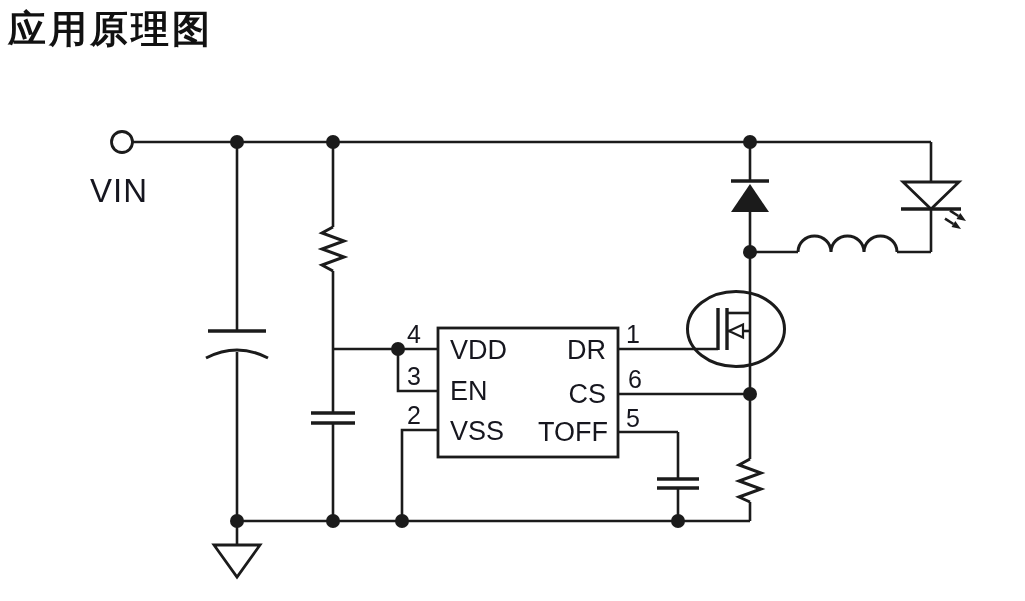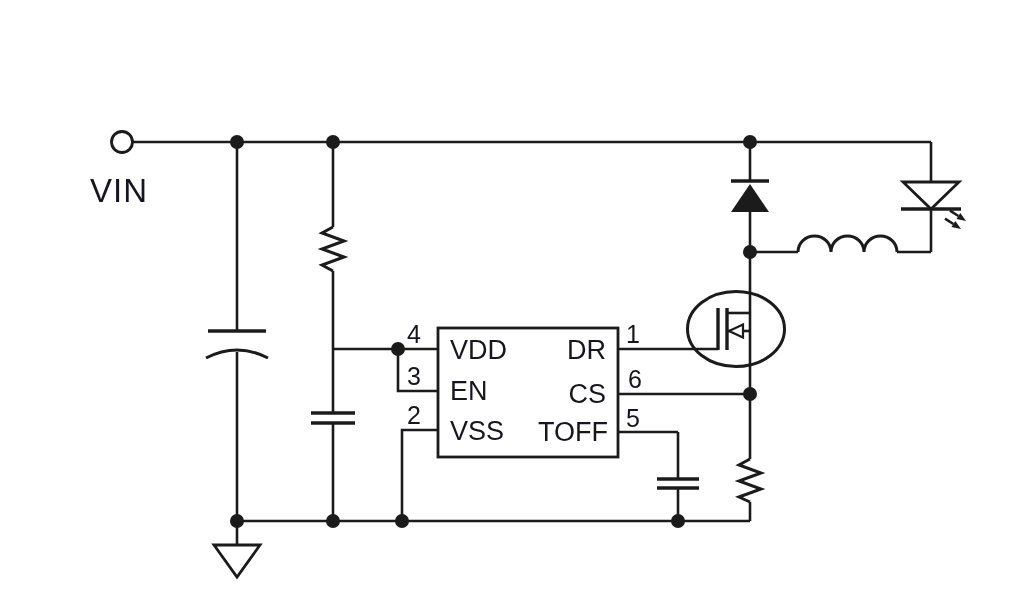--- a/index.html
+++ b/index.html
@@ -66,20 +66,21 @@
     font-size: 33px;
     letter-spacing: 1px;
     fill: #16161f;
   }
 </style>
 </head>
 <body>
 
 <div class="page">
 
+  <h1 class="title">应用原理图</h1>
 
   <svg class="schematic" width="1025" height="601" viewBox="0 0 1025 601">
 
     <g>
       <path class="wire" d="M133,142 H931"></path>
     </g>
 
     <g>
       <circle class="hollow" cx="122" cy="142" r="10.5"></circle>
       <text class="netlabel" x="90" y="202">VIN</text>

